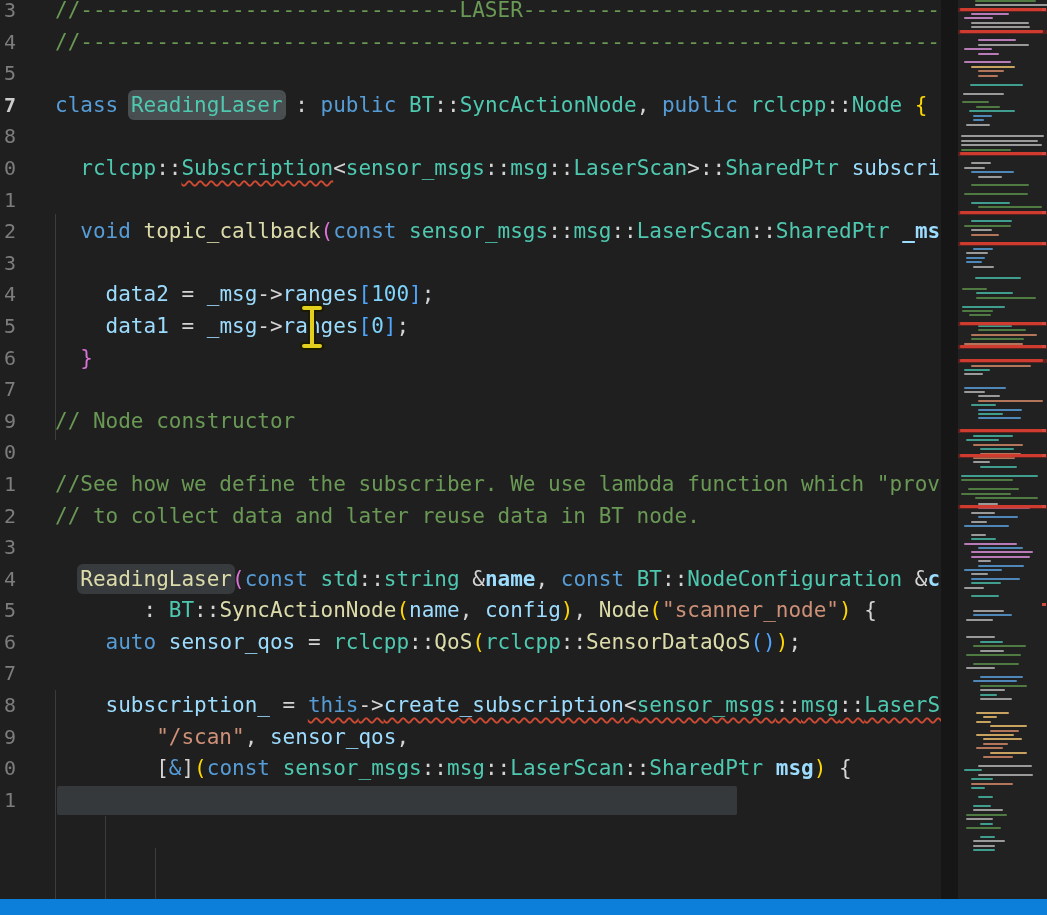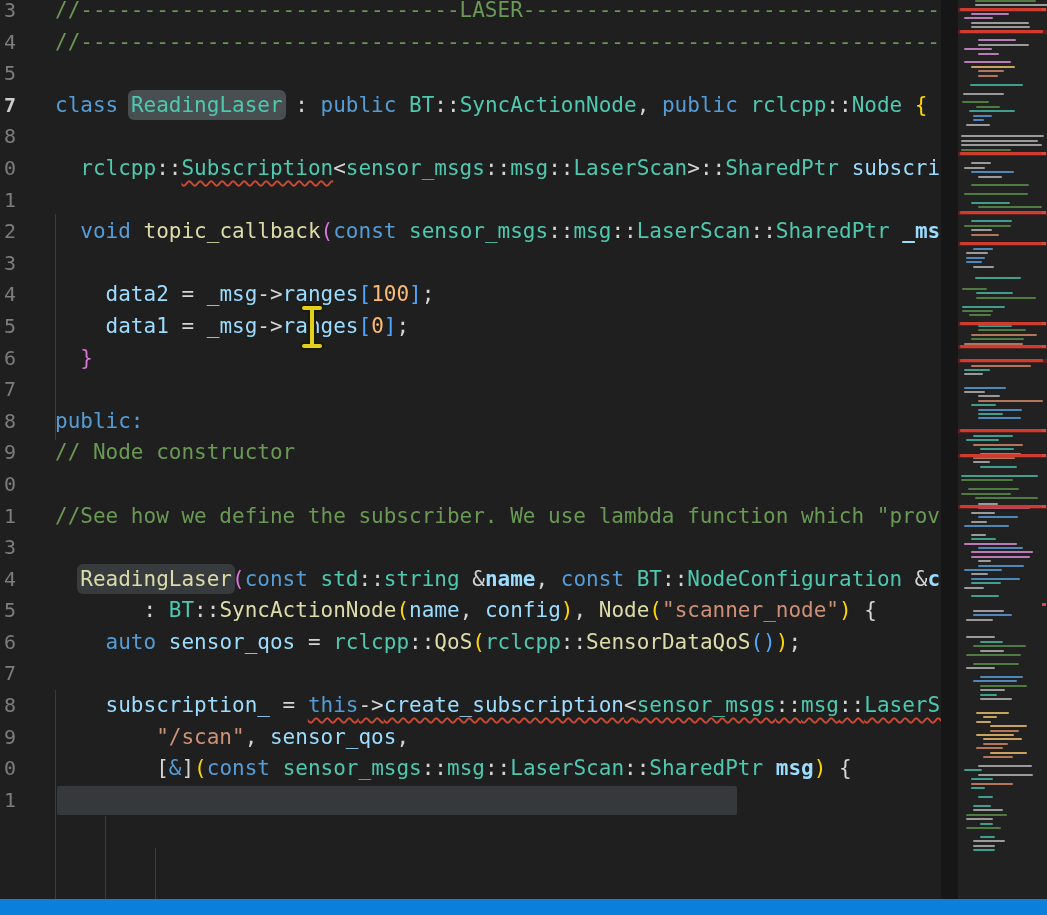--- a/index.html
+++ b/index.html
@@ -6,21 +6,21 @@
   .screen{position:relative;width:1047px;height:915px;overflow:hidden;background:#1f1f1f;
           font-family:"DejaVu Sans Mono","Liberation Mono",monospace;}
   .editor{position:absolute;left:0;top:0;width:942px;height:915px;overflow:hidden;background:#1f1f1f;}
   #code{position:absolute;left:0;top:-5px;width:100%;}
   .line{position:relative;height:31.6px;line-height:31.6px;white-space:pre;font-size:21px;}
   .num{display:inline-block;width:16px;text-align:right;color:#7d7d7d;font-size:20px;vertical-align:top;}
   .numact{color:#cccccc;font-weight:bold;}
   .txt{display:inline-block;padding-left:39px;vertical-align:top;}
   .linehl{position:absolute;top:1px;height:29px;background:#36393c;border-radius:2px;}
   .tk-com{color:#6a9955}.tk-kw{color:#569cd6}.tk-ty{color:#4ec9b0}.tk-fn{color:#dcdcaa}
-  .tk-va{color:#9cdcfe}.tk-nu{color:#fdba74}.tk-st{color:#ce9178}.tk-pu{color:#d4d4d4}
+  .tk-va{color:#9cdcfe}.tk-nu{color:#7dd3fc}.tk-st{color:#ce9178}.tk-pu{color:#d4d4d4}
   .tk-b1{color:#ffd700}.tk-b2{color:#d971d6}.tk-b3{color:#4fa6ff}
   .tk-pb{color:#9cdcfe;font-weight:bold}
   .sq{text-decoration:underline wavy #cf4a33;text-decoration-thickness:2px;text-underline-offset:5px;}
   .boxa{background:rgba(125,136,142,0.45);border-radius:3px;box-shadow:0 0 0 3px rgba(125,136,142,0.45);}
   .boxb{background:rgba(90,98,103,0.42);border-radius:3px;box-shadow:0 0 0 3px rgba(90,98,103,0.42);}
   .guide{position:absolute;width:1px;background:#3c3c3c;}
   .mm-sep{position:absolute;top:0;width:17px;height:915px;background:#161616;}
   .minimap{position:absolute;top:0;height:915px;background:#212121;overflow:hidden;}
   .mmbar{position:absolute;height:2px;border-radius:1px;}
   .mmerr{position:absolute;left:0;width:100%;height:4px;background:rgba(150,38,30,0.5);}
@@ -47,24 +47,24 @@
         <div class="line"><span class="num numact">7</span><span class="txt"><span class="tk-kw">class</span><span class="tk-pu"> </span><span class="tk-ty boxa">ReadingLaser</span><span class="tk-pu"> : </span><span class="tk-kw">public</span><span class="tk-pu"> </span><span class="tk-ty">BT</span><span class="tk-pu">::</span><span class="tk-ty">SyncActionNode</span><span class="tk-pu">, </span><span class="tk-kw">public</span><span class="tk-pu"> </span><span class="tk-ty">rclcpp</span><span class="tk-pu">::</span><span class="tk-ty">Node</span><span class="tk-pu"> </span><span class="tk-b1">{</span></span></div>
         <div class="line"><span class="num">8</span><span class="txt"></span></div>
         <div class="line"><span class="num">0</span><span class="txt"><span class="tk-pu">  </span><span class="tk-ty">rclcpp</span><span class="tk-pu">::</span><span class="tk-ty sq">Subscription</span><span class="tk-pu">&lt;</span><span class="tk-ty">sensor_msgs</span><span class="tk-pu">::</span><span class="tk-ty">msg</span><span class="tk-pu">::</span><span class="tk-ty">LaserScan</span><span class="tk-pu">&gt;::</span><span class="tk-ty">SharedPtr</span><span class="tk-pu"> </span><span class="tk-va">subscription_</span></span></div>
         <div class="line"><span class="num">1</span><span class="txt"></span></div>
         <div class="line"><span class="num">2</span><span class="txt"><span class="tk-pu">  </span><span class="tk-kw">void</span><span class="tk-pu"> </span><span class="tk-fn">topic_callback</span><span class="tk-b2">(</span><span class="tk-kw">const</span><span class="tk-pu"> </span><span class="tk-ty">sensor_msgs</span><span class="tk-pu">::</span><span class="tk-ty">msg</span><span class="tk-pu">::</span><span class="tk-ty">LaserScan</span><span class="tk-pu">::</span><span class="tk-ty">SharedPtr</span><span class="tk-pu"> </span><span class="tk-pb">_msg</span></span></div>
         <div class="line"><span class="num">3</span><span class="txt"></span></div>
         <div class="line"><span class="num">4</span><span class="txt"><span class="tk-pu">    </span><span class="tk-va">data2</span><span class="tk-pu"> = </span><span class="tk-va">_msg</span><span class="tk-pu">-&gt;</span><span class="tk-va">ranges</span><span class="tk-b3">[</span><span class="tk-nu">100</span><span class="tk-b3">]</span><span class="tk-pu">;</span></span></div>
         <div class="line"><span class="num">5</span><span class="txt"><span class="tk-pu">    </span><span class="tk-va">data1</span><span class="tk-pu"> = </span><span class="tk-va">_msg</span><span class="tk-pu">-&gt;</span><span class="tk-va">ranges</span><span class="tk-b3">[</span><span class="tk-nu">0</span><span class="tk-b3">]</span><span class="tk-pu">;</span></span></div>
         <div class="line"><span class="num">6</span><span class="txt"><span class="tk-pu">  </span><span class="tk-b2">}</span></span></div>
         <div class="line"><span class="num">7</span><span class="txt"></span></div>
-        <div class="line"><span class="num">8</span><span class="txt"><span class="tk-kw">public:</span></span></div>
         <div class="line"><span class="num">9</span><span class="txt"><span class="tk-com">// Node constructor</span></span></div>
         <div class="line"><span class="num">0</span><span class="txt"></span></div>
         <div class="line"><span class="num">1</span><span class="txt"><span class="tk-com">//See how we define the subscriber. We use lambda function which "provides" a way</span></span></div>
+        <div class="line"><span class="num">2</span><span class="txt"><span class="tk-com">// to collect data and later reuse data in BT node.</span></span></div>
         <div class="line"><span class="num">3</span><span class="txt"></span></div>
         <div class="line"><span class="num">4</span><span class="txt"><span class="tk-pu">  </span><span class="tk-fn boxb">ReadingLaser</span><span class="tk-b2">(</span><span class="tk-kw">const</span><span class="tk-pu"> </span><span class="tk-ty">std</span><span class="tk-pu">::</span><span class="tk-ty">string</span><span class="tk-pu"> &amp;</span><span class="tk-pb">name</span><span class="tk-pu">, </span><span class="tk-kw">const</span><span class="tk-pu"> </span><span class="tk-ty">BT</span><span class="tk-pu">::</span><span class="tk-ty">NodeConfiguration</span><span class="tk-pu"> &amp;</span><span class="tk-pb">config</span></span></div>
         <div class="line"><span class="num">5</span><span class="txt"><span class="tk-pu">       : </span><span class="tk-ty">BT</span><span class="tk-pu">::</span><span class="tk-fn">SyncActionNode</span><span class="tk-b1">(</span><span class="tk-va">name</span><span class="tk-pu">, </span><span class="tk-va">config</span><span class="tk-b1">)</span><span class="tk-pu">, </span><span class="tk-fn">Node</span><span class="tk-b1">(</span><span class="tk-st">"scanner_node"</span><span class="tk-b1">)</span><span class="tk-pu"> {</span></span></div>
         <div class="line"><span class="num">6</span><span class="txt"><span class="tk-pu">    </span><span class="tk-kw">auto</span><span class="tk-pu"> </span><span class="tk-va">sensor_qos</span><span class="tk-pu"> = </span><span class="tk-ty">rclcpp</span><span class="tk-pu">::</span><span class="tk-fn">QoS</span><span class="tk-b1">(</span><span class="tk-ty">rclcpp</span><span class="tk-pu">::</span><span class="tk-fn">SensorDataQoS</span><span class="tk-b3">()</span><span class="tk-b1">)</span><span class="tk-pu">;</span></span></div>
         <div class="line"><span class="num">7</span><span class="txt"></span></div>
         <div class="line"><span class="num">8</span><span class="txt"><span class="tk-pu">    </span><span class="tk-va">subscription_</span><span class="tk-pu"> = </span><span class="tk-kw sq">this</span><span class="tk-pu sq">-&gt;</span><span class="tk-va sq">create_subscription</span><span class="tk-pu sq">&lt;</span><span class="tk-ty sq">sensor_msgs</span><span class="tk-pu sq">::</span><span class="tk-ty sq">msg</span><span class="tk-pu sq">::</span><span class="tk-ty sq">LaserScan</span></span></div>
         <div class="line"><span class="num">9</span><span class="txt"><span class="tk-pu">        </span><span class="tk-st">"/scan"</span><span class="tk-pu">, </span><span class="tk-va">sensor_qos</span><span class="tk-pu">,</span></span></div>
         <div class="line"><span class="num">0</span><span class="txt"><span class="tk-pu">        [</span><span class="tk-kw">&amp;</span><span class="tk-pu">]</span><span class="tk-b1">(</span><span class="tk-kw">const</span><span class="tk-pu"> </span><span class="tk-ty">sensor_msgs</span><span class="tk-pu">::</span><span class="tk-ty">msg</span><span class="tk-pu">::</span><span class="tk-ty">LaserScan</span><span class="tk-pu">::</span><span class="tk-ty">SharedPtr</span><span class="tk-pu"> </span><span class="tk-pb">msg</span><span class="tk-b1">)</span><span class="tk-pu"> {</span></span></div>
         <div class="line"><div class="linehl" style="left: 57px; width: 680px;"></div><span class="num">1</span><span class="txt"><span class="tk-pu">          </span><span class="tk-fn">topic_callback</span><span class="tk-b1">(</span><span class="tk-va">msg</span><span class="tk-b1">)</span><span class="tk-pu">;</span></span></div>
       </div>

